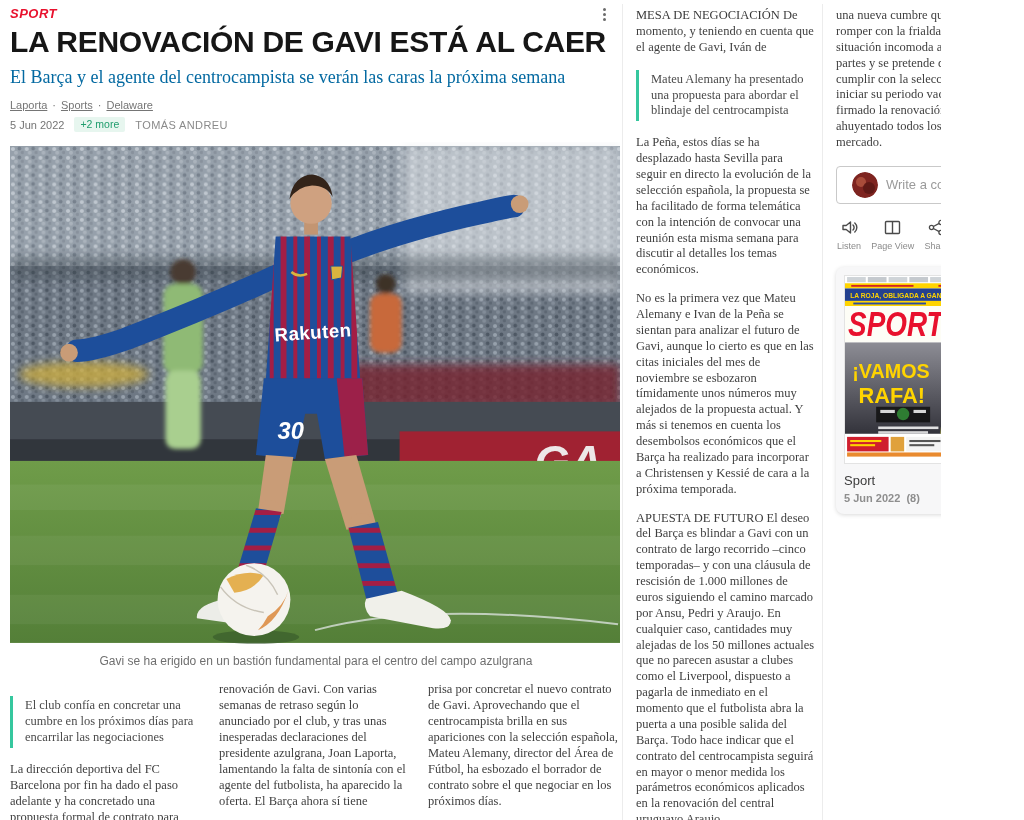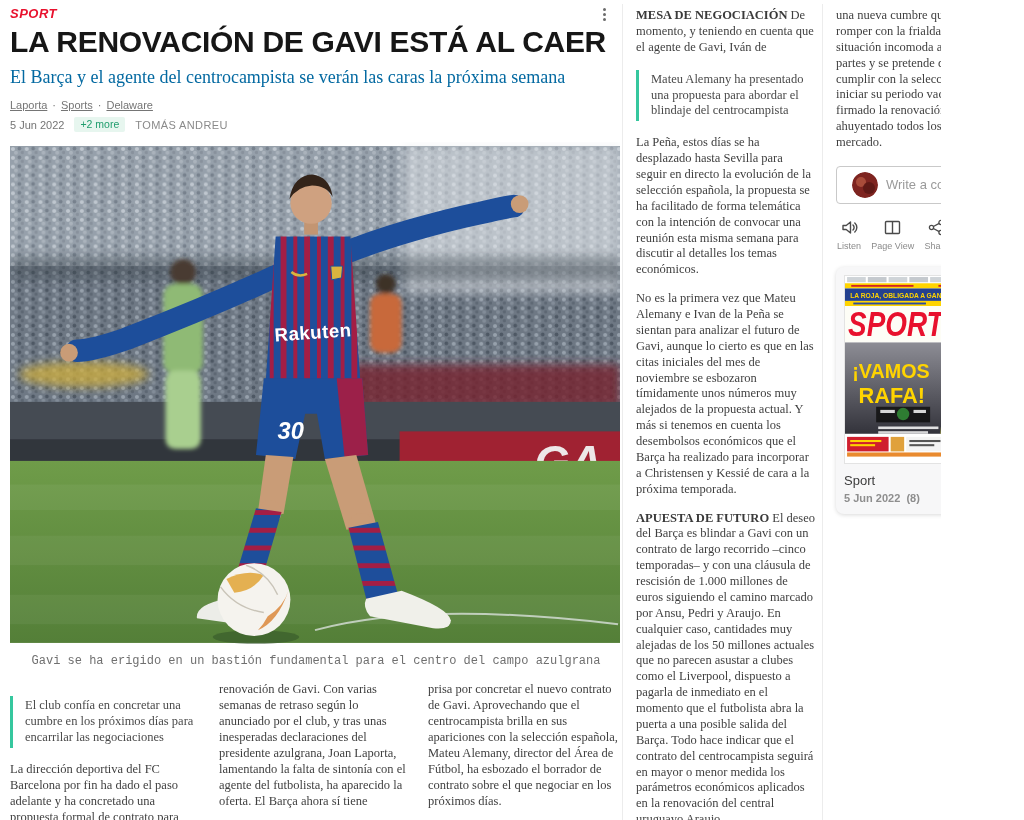--- a/index.html
+++ b/index.html
@@ -20,24 +20,24 @@
   .meta{font-family:"Liberation Sans",sans-serif;font-size:11px;color:#757575;margin-top:6px;
         display:flex;align-items:center;gap:10px;}
   .badge{background:#e7f6ef;color:#1f9d6d;padding:1px 6px 2px;border-radius:2px;font-size:10.5px;cursor:pointer;}
   .author{color:#8a8a8a;letter-spacing:.4px;}
   .kebab{position:absolute;left:596px;top:4px;width:16px;height:20px;display:flex;flex-direction:column;
          align-items:center;justify-content:center;gap:2px;cursor:pointer;}
   .kebab i{width:3px;height:3px;border-radius:50%;background:#6b6b6b;}
   
   figure{margin:10px 0 0 0;}
   .photo-svg{display:block;width:610px;height:505px;}
-  .caption{font-family:Liberation Mono, monospace;font-size:12px;color:#6f6f6f;text-align:center;margin-top:7px;}
+  .caption{font-family:Liberation Sans, sans-serif;font-size:12px;color:#6f6f6f;text-align:center;margin-top:7px;}
   
   p.body, .quote{font-size:12.5px;line-height:1.27;margin:0 0 13px 0;}
-  p.body strong{font-weight:700;color:#3a3a3a;}
+  p.body strong{font-weight:400;color:#3a3a3a;}
   .quote{border-left:3px solid #35c79e;padding:2px 0 2px 12px;color:#4a4a4a;margin:14px 0;}
   .bottom-cols{display:grid;grid-template-columns:1fr 1fr 1fr;column-gap:15px;margin-top:14px;}
   .col-mid p.body:first-child{margin-top:4px;}
   
   .col-right p.body{margin-top:4px;}
   .comment-box{display:flex;align-items:center;gap:8px;border:1px solid #c9c9c9;border-radius:4px;
                padding:5px 15px;margin-top:15px;background:#fff;cursor:text;}
   .comment-box .ph{font-family:"Liberation Sans",sans-serif;font-size:13px;color:#9a9a9a;}
   .avatar{width:26px;height:26px;border-radius:50%;overflow:hidden;flex:0 0 26px;}
   .actions{display:flex;justify-content:space-between;margin-top:14px;padding:0 1px;}

